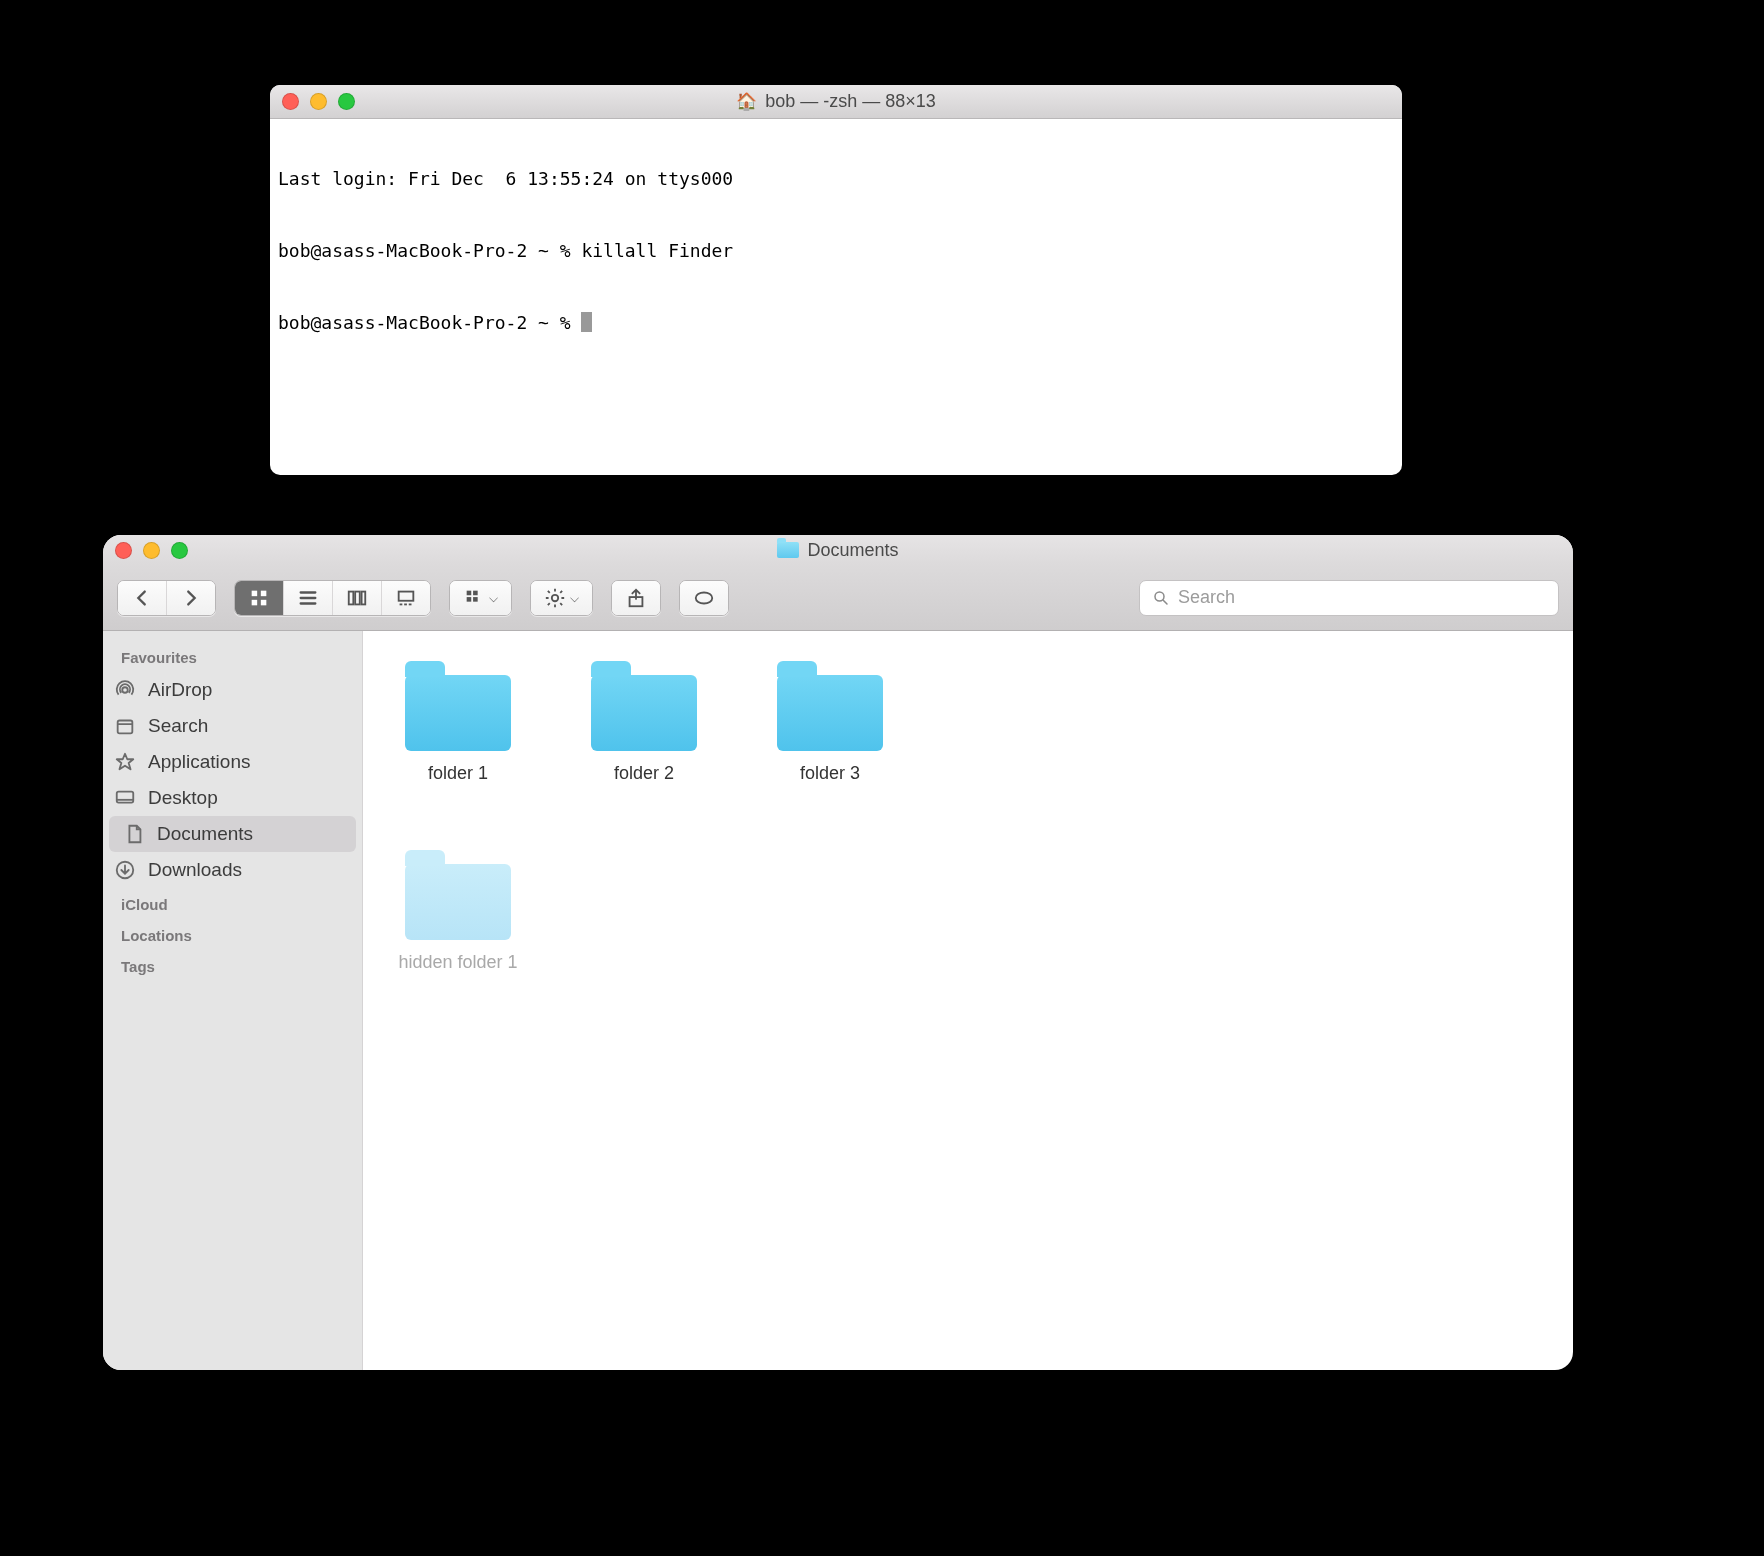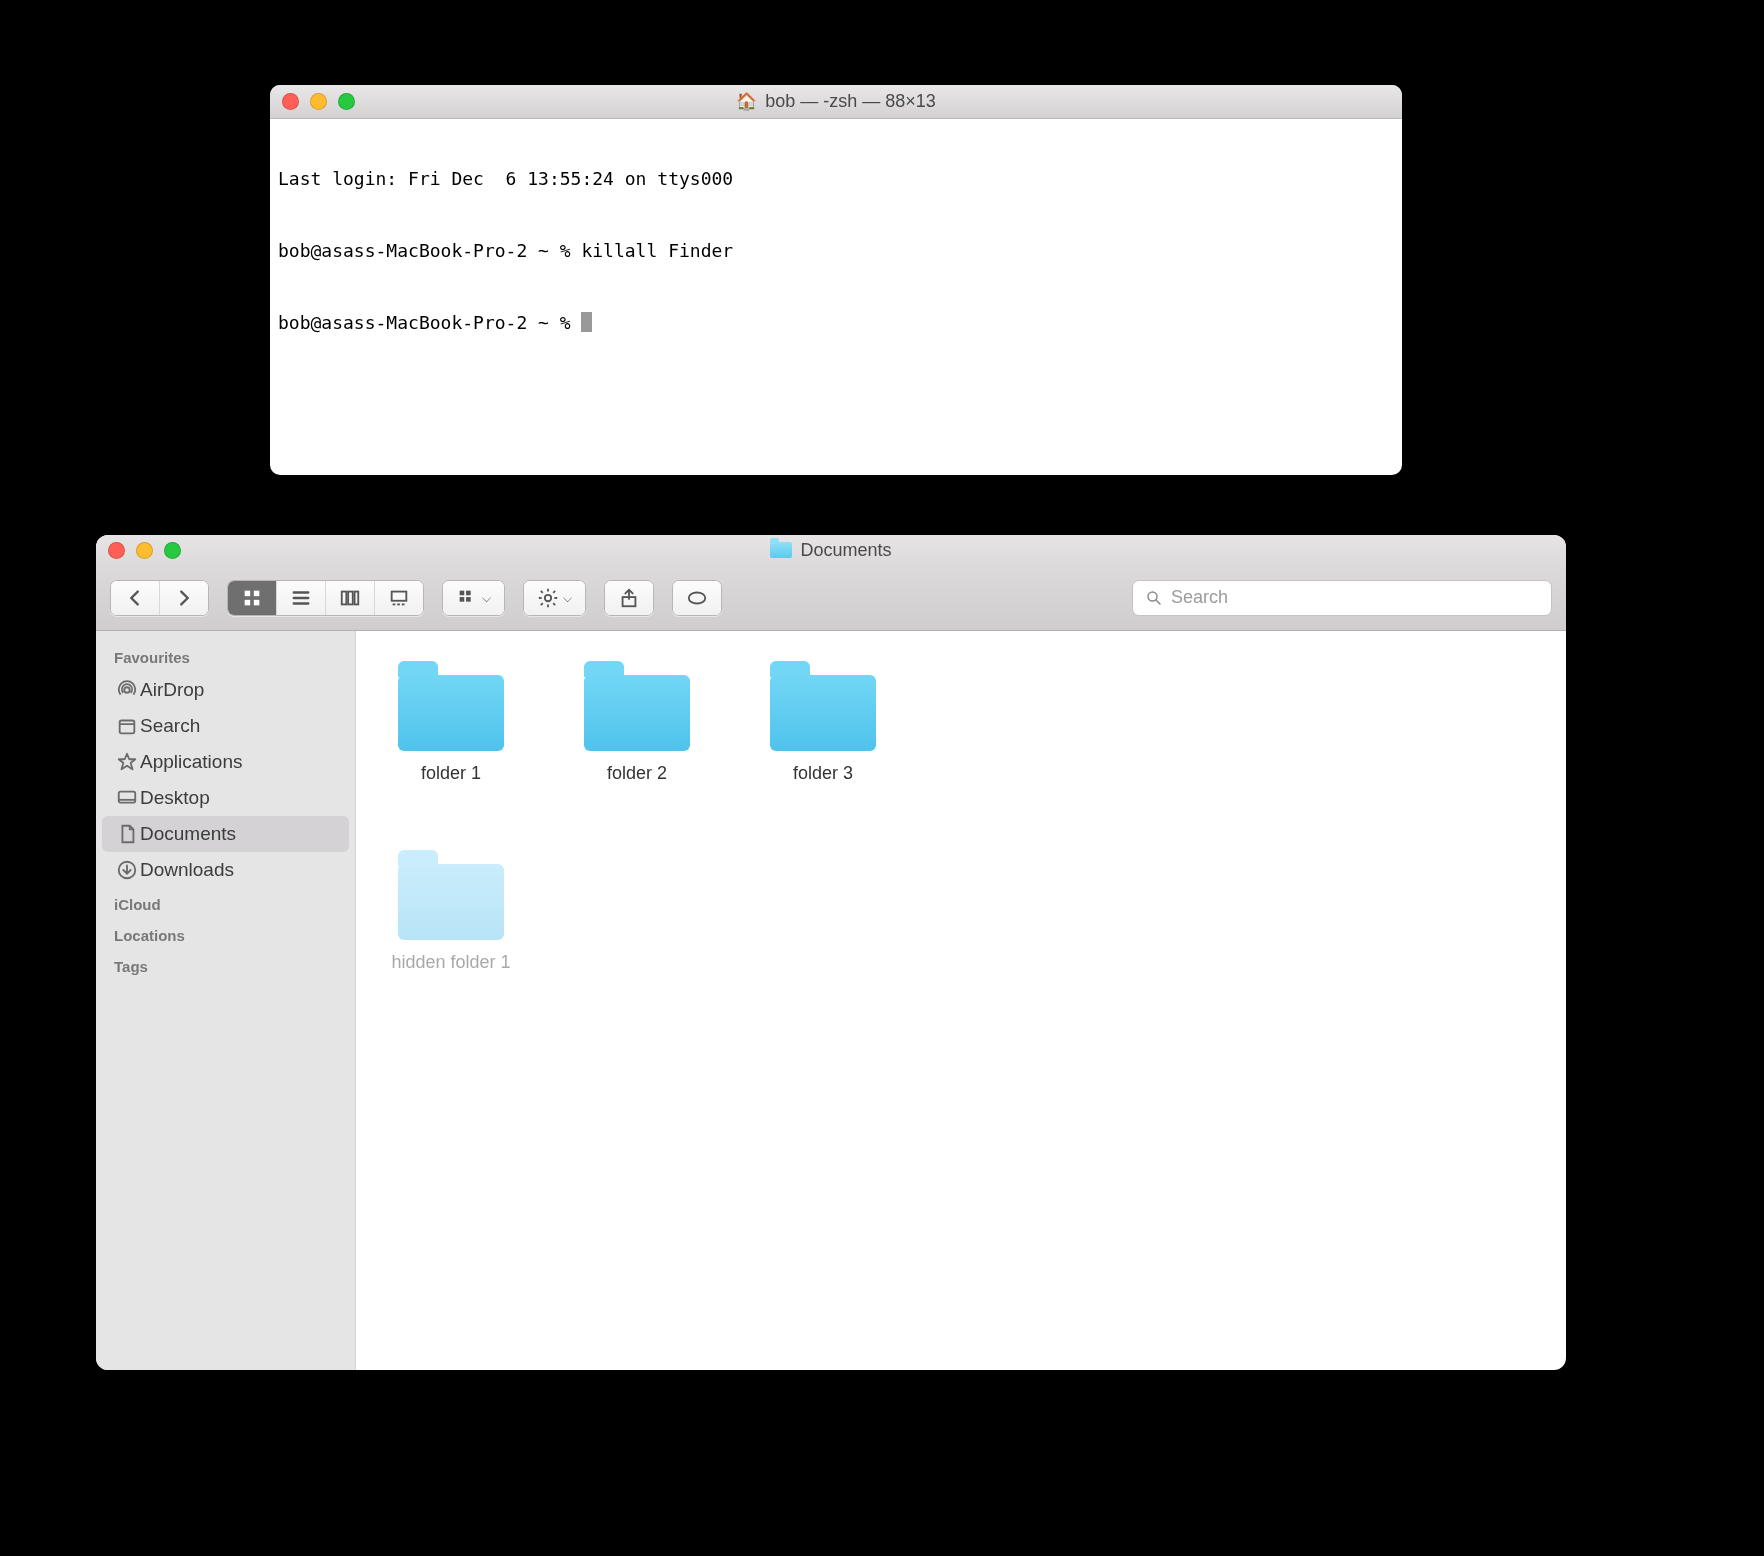--- a/index.html
+++ b/index.html
@@ -65,26 +65,26 @@
   .term-cursor {
     display: inline-block;
     width: 11px; height: 20px;
     background: #999;
     vertical-align: -3px;
   }
 
   
   .finder-window {
     position: absolute;
-    left: 96px;
+    left: 103px;
     top: 535px;
     width: 1470px;
     height: 835px;
     background: #fff;
-    border-radius: 12px;
+    border-radius: 18px;
     box-shadow: 0 30px 80px rgba(0,0,0,.55);
     overflow: hidden;
     display: flex;
     flex-direction: column;
   }
   .finder-titlebar {
     height: 30px;
     background: linear-gradient(#e6e4e5, #dcdadb);
     display: flex; align-items: center; position: relative;
   }
@@ -165,21 +165,22 @@
     padding-top: 10px;
   }
   .side-section {
     padding: 8px 0 6px 18px;
     font-size: 15px;
     color: #7a787a;
     font-weight: 600;
   }
   .side-item {
     display: flex; align-items: center;
-    padding: 7px 14px 7px 18px;
+    gap: 10px;
+    padding: 7px 14px 7px 9px;
     font-size: 19px;
     color: #3c3c3c;
     cursor: default;
   }
   .side-item.selected {
     background: #d4d2d4;
     border-radius: 6px;
     margin: 0 6px;
     padding-left: 12px;
   }

